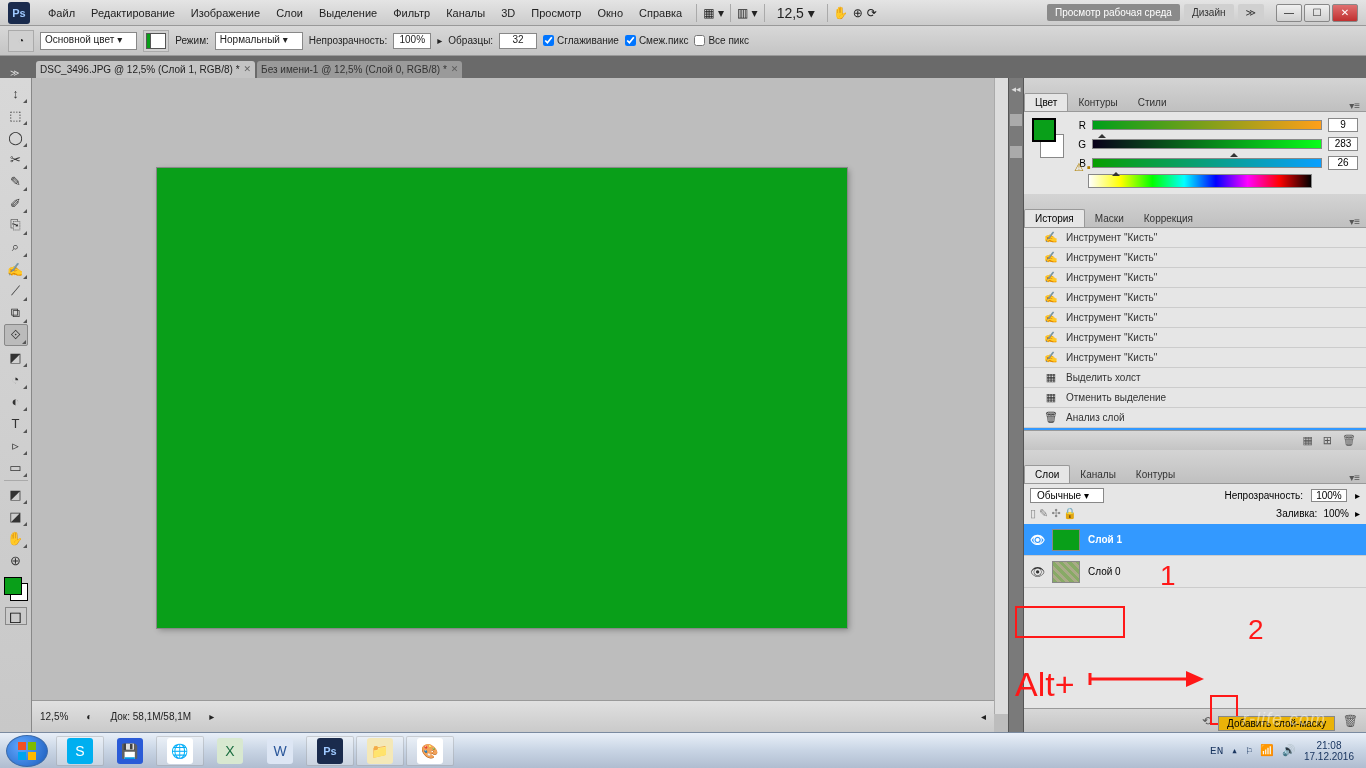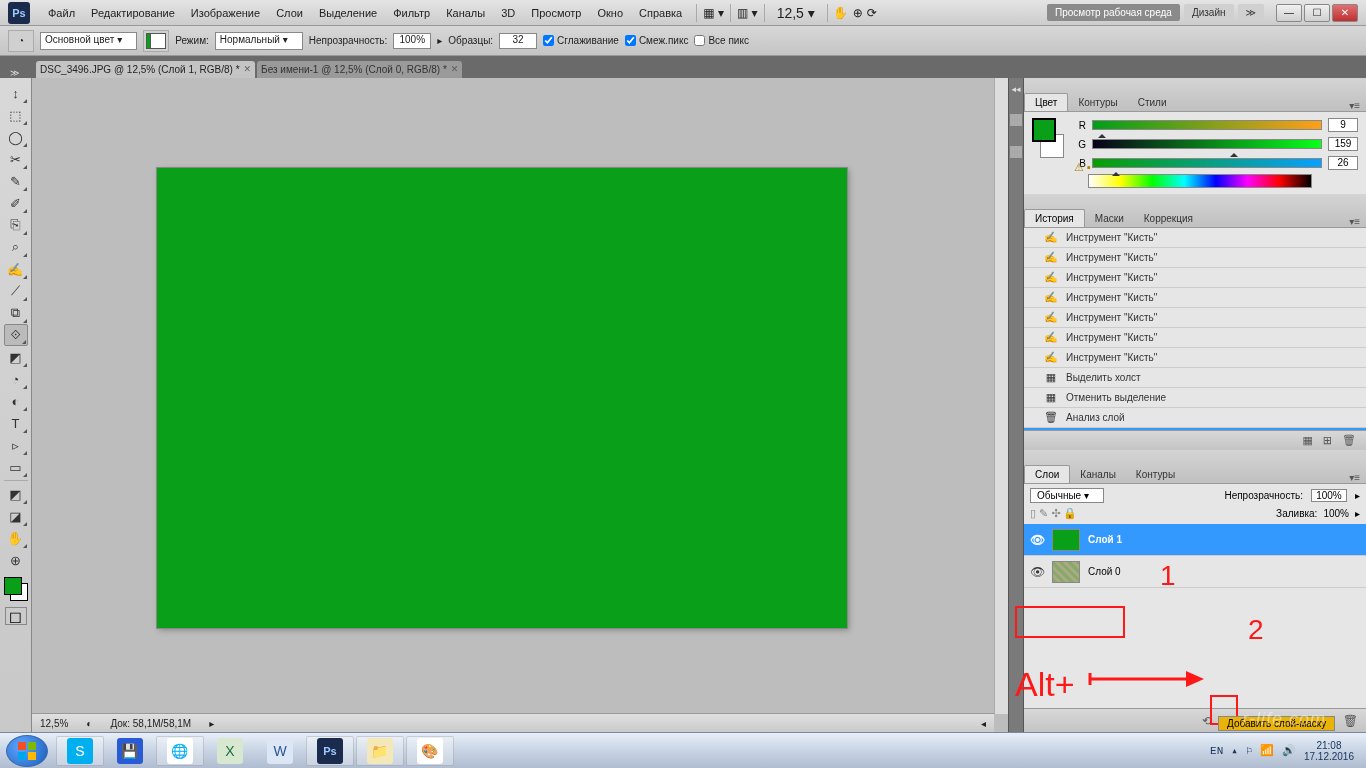--- a/index.html
+++ b/index.html
@@ -42,21 +42,21 @@
 .tool { width: 24px; height: 22px; display: flex; align-items: center; justify-content: center; font-size: 13px; color: #333; border-radius: 2px; cursor: pointer; position: relative; }
 .tool.active { background: #bbb; border: 1px solid #888; }
 .tool .corner { position: absolute; right: 1px; bottom: 1px; width: 0; height: 0; border: 2px solid transparent; border-right-color: #555; border-bottom-color: #555; }
 .color-well { margin-top: 6px; width: 24px; height: 24px; position: relative; }
 .color-well .fg { position: absolute; width: 18px; height: 18px; background: #099f19; border: 1px solid #000; top: 0; left: 0; }
 .color-well .bg { position: absolute; width: 18px; height: 18px; background: #fff; border: 1px solid #000; bottom: 0; right: 0; }
 .quickmask { width: 22px; height: 18px; border: 1px solid #888; margin-top: 6px; display:flex; align-items:center; justify-content:center; }
 
 .canvas-area { flex: 1; background: #bdbdbd; position: relative; overflow: hidden; }
 .canvas { position: absolute; top: 90px; left: 125px; width: 690px; height: 460px; background: #099f19; box-shadow: 0 0 0 1px #888, 2px 2px 6px rgba(0,0,0,0.3); }
-.canvas-status { position: absolute; bottom: 0; left: 0; right: 14px; height: 19px; background: linear-gradient(#e0e0e0,#cacaca); border-top: 1px solid #999; display: flex; align-items: center; font-size: 10px; padding: 0 8px; gap: 18px; color: #222; }
+.canvas-status { position: absolute; bottom: 0; left: 0; right: 14px; height: 32px; background: linear-gradient(#e0e0e0,#cacaca); border-top: 1px solid #999; display: flex; align-items: center; font-size: 10px; padding: 0 8px; gap: 18px; color: #222; }
 .canvas-scroll-v { position: absolute; top: 0; bottom: 18px; right: 0; width: 14px; background: #ddd; border-left: 1px solid #aaa; }
 
 .dock-strip { width: 16px; background: #7a7a7a; border-left: 1px solid #555; border-right: 1px solid #555; display: flex; flex-direction: column; align-items: center; padding-top: 6px; gap: 20px; }
 .dock-strip .di { width: 12px; height: 12px; background: #aaa; }
 
 .panels { width: 342px; background: #bdbdbd; display: flex; flex-direction: column; }
 
 
 .panel-tabs { height: 37px; background: linear-gradient(#d4d4d4,#c0c0c0); display: flex; align-items: flex-end; font-size: 10px; border-bottom: 1px solid #999; }
 .panel-tab { padding: 3px 10px; cursor: pointer; color: #333; }
@@ -332,21 +332,21 @@
   <div class="slider-track r">
                 <div class="slider-thumb" style="left:4%"></div>
               </div>
   <div class="slider-val">9</div>
             </div>
             <div class="slider-row">
               <span class="lbl">G</span>
   <div class="slider-track g">
                 <div class="slider-thumb" style="left:62%"></div>
               </div>
-  <div class="slider-val">159</div>
+  <div class="slider-val">283</div>
             </div>
             <div class="slider-row">
               <span class="lbl">B</span>
   <div class="slider-track b">
                 <div class="slider-thumb" style="left:10%"></div>
               </div>
   <div class="slider-val">26</div>
             </div>
           </div>
       </div>

